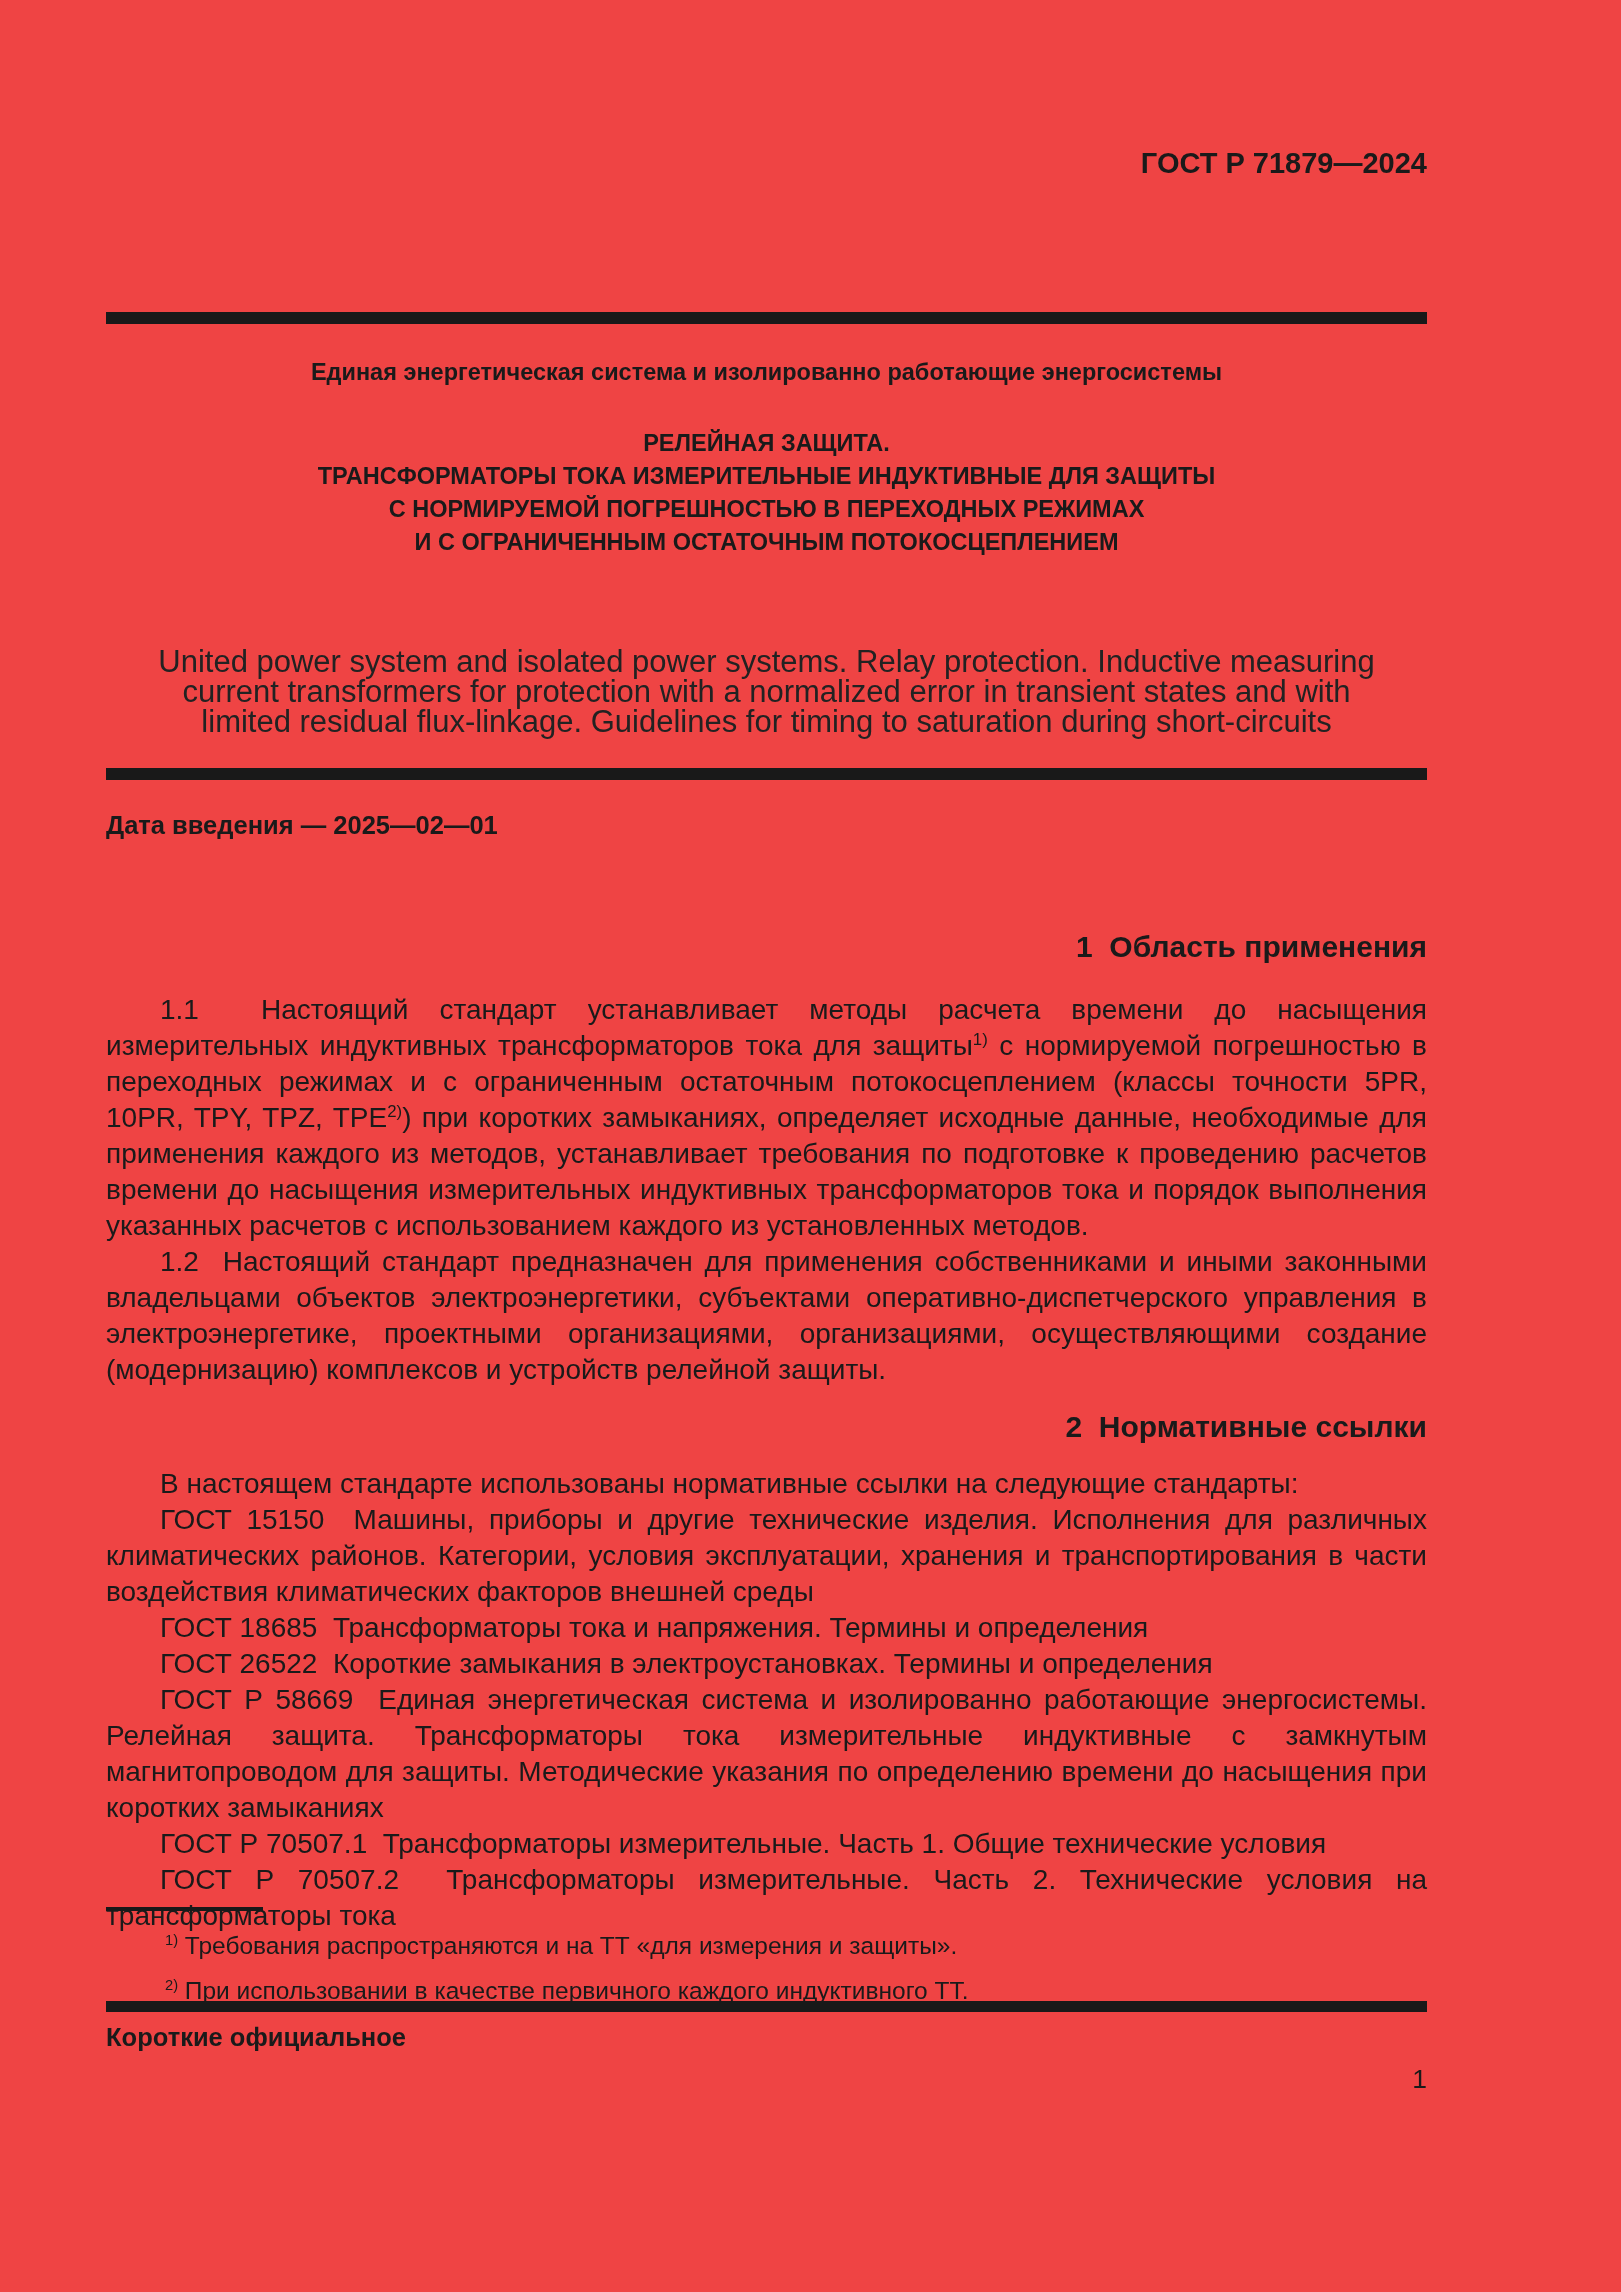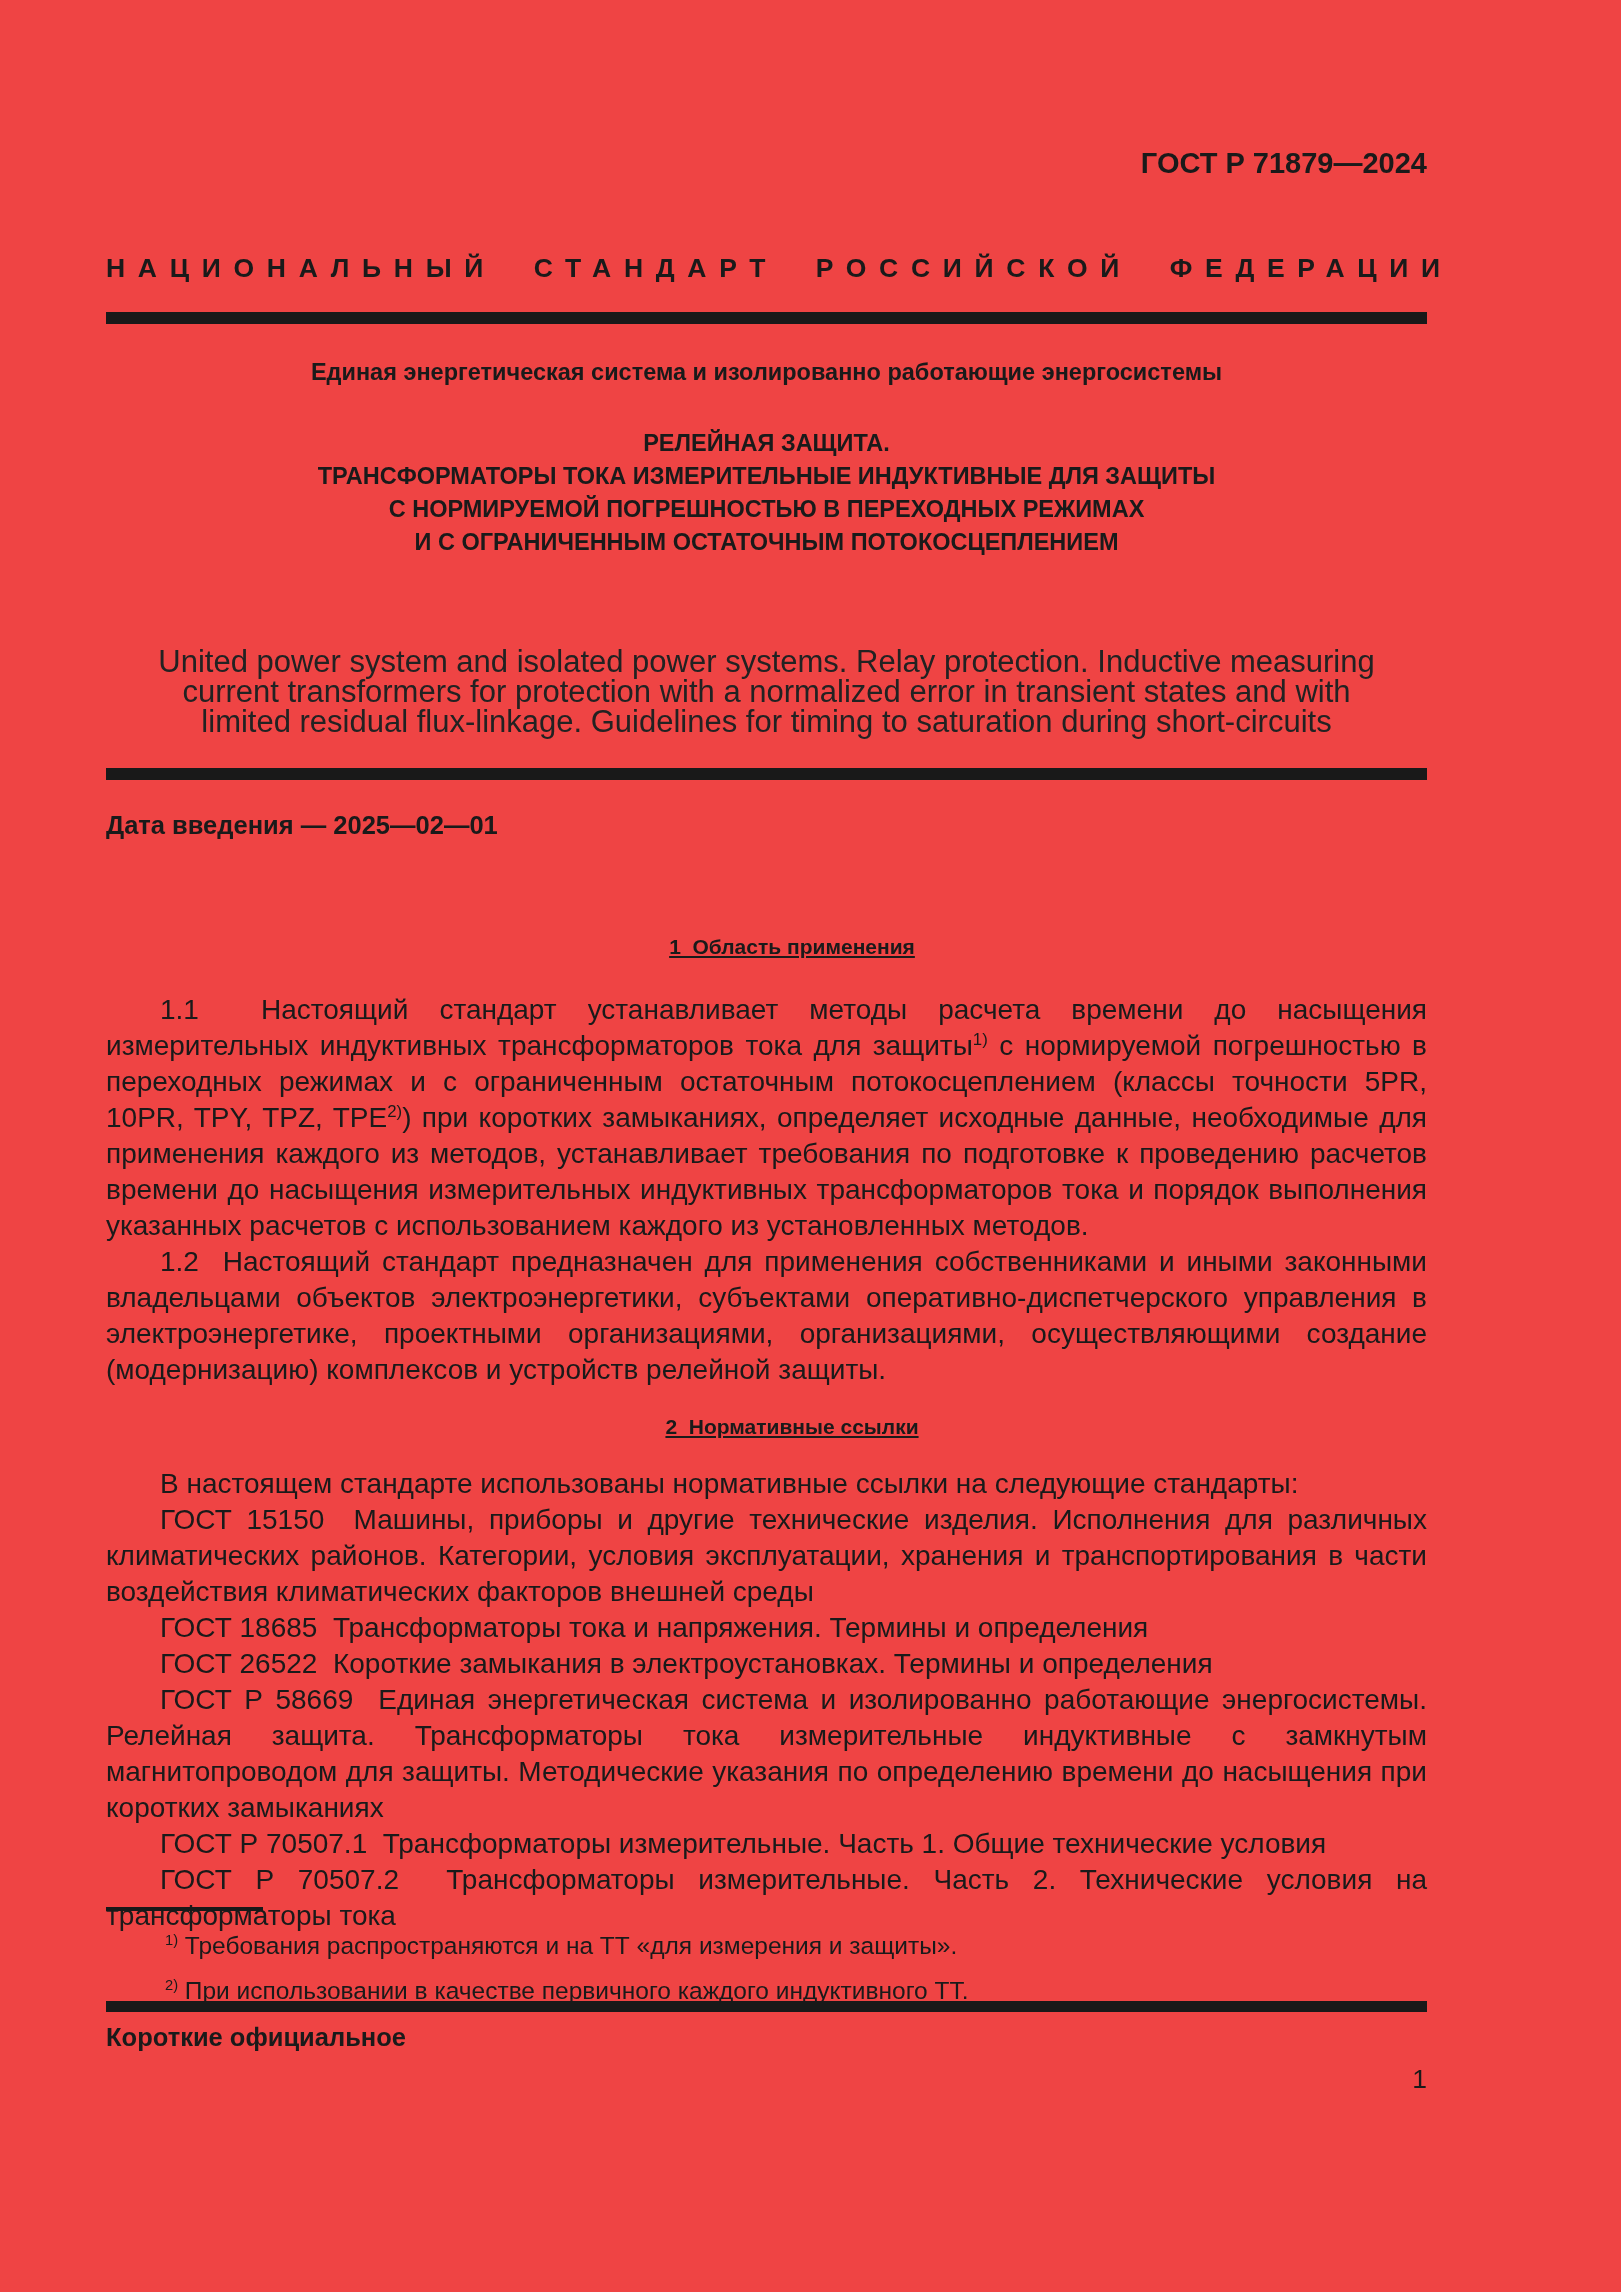--- a/index.html
+++ b/index.html
@@ -25,42 +25,41 @@
 
   #subject   { top:359px; font-weight:bold; font-size:23.5px; text-align:center; }
   #title-caps{ top:427px; font-weight:bold; font-size:23.5px; line-height:33px; text-align:center; }
   #subtitle  { top:580px; font-weight:bold; font-size:24.5px; text-align:center; }
   #title-en  { top:647px; font-size:31px; line-height:30px; text-align:center;
                padding:0 35px; box-sizing:border-box; color:#222; }
 
   #date-line { top:811px; font-weight:bold; font-size:25.5px; }
 
   #main-flow { top:927px; font-size:28px; line-height:36px; text-align:justify; }
-  #main-flow h2 { font-size:21px; line-height:39px; font-weight:bold;
-                  text-align:center; text-indent:51px; margin:0 0 25.5px 0;text-decoration:underline; }
+  #main-flow h2 { font-size:30px; line-height:39px; font-weight:bold;
+                  text-align:right; text-indent:51px; margin:0 0 25.5px 0; }
   #main-flow h2.second { margin:19.6px 0 19.6px 0; }
   #main-flow p { margin:0; text-indent:54px; }
 
   sup { font-size:0.6em; vertical-align:super; line-height:0; }
 
   #footnote-sep { top:1907px; width:157px; height:3.9px; background:#191919; }
   #footnotes { top:1919px; font-size:24.5px; line-height:37px; text-align:left; }
   #footnotes p { margin:8px; text-indent:51px; }
 
   #edition  { top:2023px; font-weight:bold; font-size:25.5px; }
   #page-num { top:2064px; font-size:26.5px; text-align:right; }
 </style>
 </head>
 <body>
 
 <div class="page">
 
   <div class="abs" id="doc-code">ГОСТ Р 71879—2024</div>
 
-  <div class="abs" id="nat-standard">НАЦИОНАЛЬНЫЙ СТАНДАРТ РОССИЙСКОЙ ФЕДЕРАЦИИ</div>
 
   <div class="abs rule" id="rule-top"></div>
 
   <div class="abs" id="subject">Единая энергетическая система и изолированно работающие энергосистемы</div>
 
   <div class="abs" id="title-caps">
     <div>РЕЛЕЙНАЯ ЗАЩИТА.</div>
     <div>ТРАНСФОРМАТОРЫ ТОКА ИЗМЕРИТЕЛЬНЫЕ ИНДУКТИВНЫЕ ДЛЯ ЗАЩИТЫ</div>
     <div>С НОРМИРУЕМОЙ ПОГРЕШНОСТЬЮ В ПЕРЕХОДНЫХ РЕЖИМАХ</div>
     <div>И С ОГРАНИЧЕННЫМ ОСТАТОЧНЫМ ПОТОКОСЦЕПЛЕНИЕМ</div>

